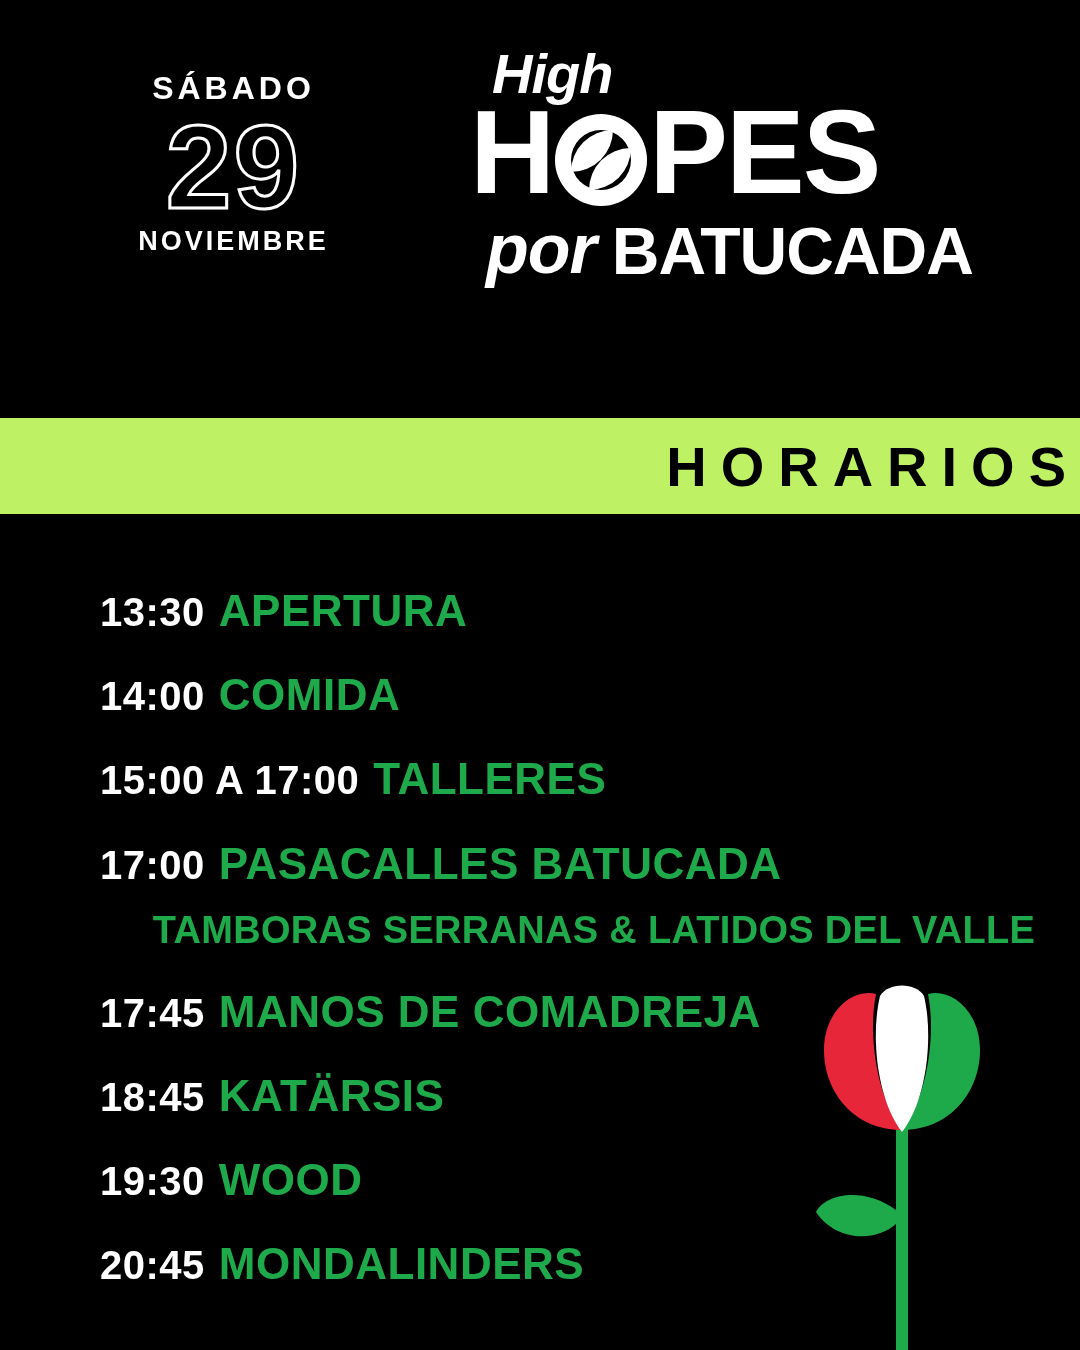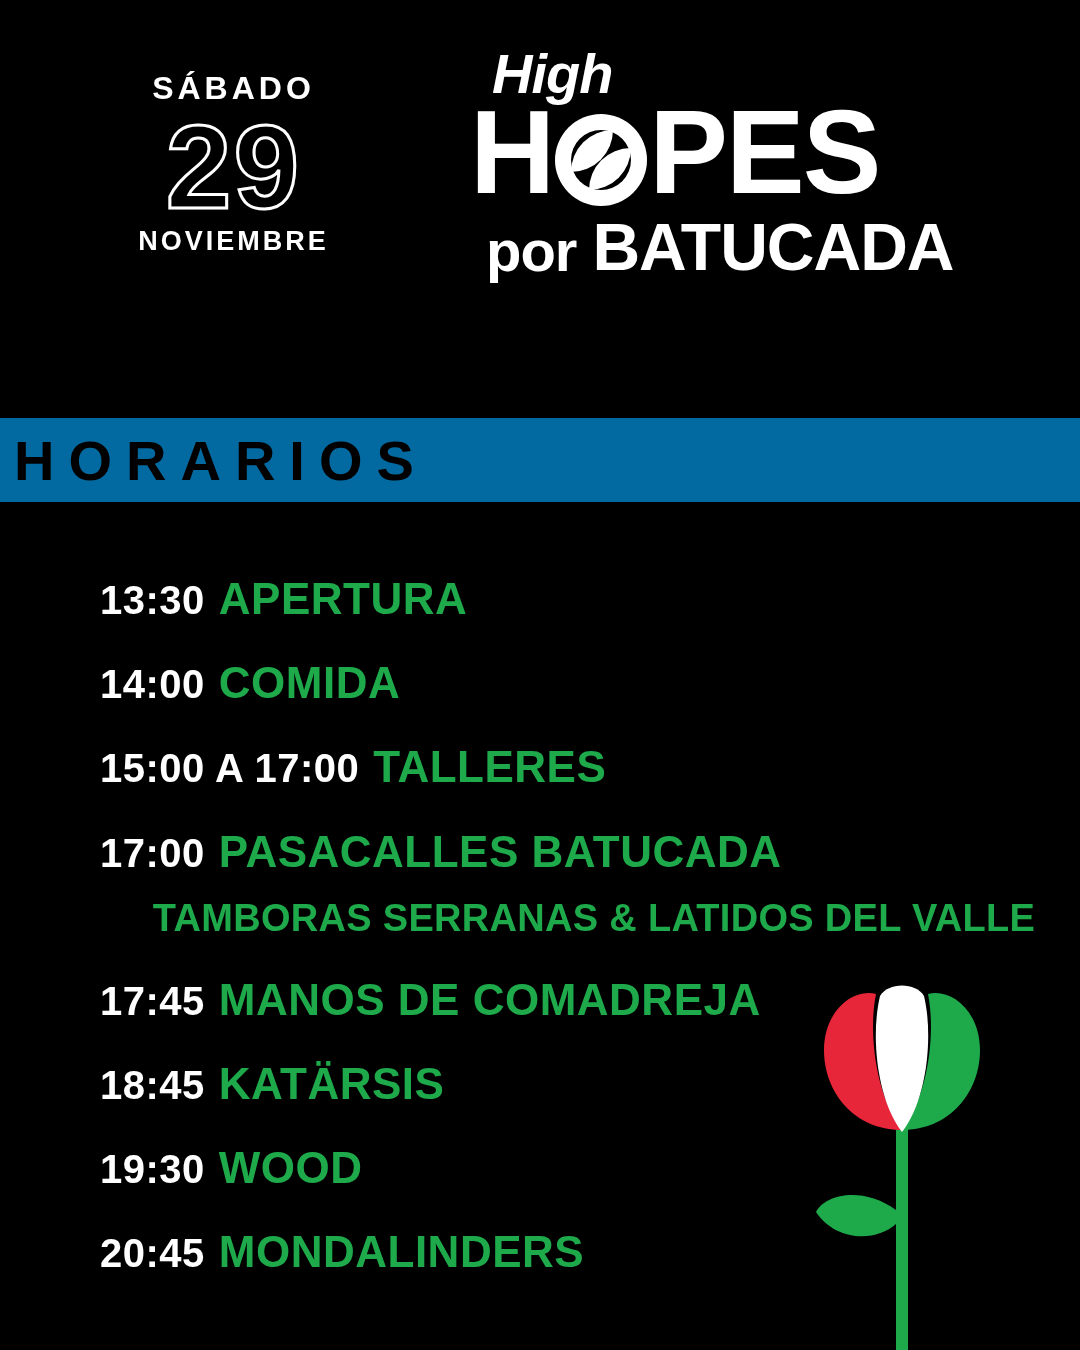--- a/index.html
+++ b/index.html
@@ -109,39 +109,40 @@
     border-radius:100% 0 100% 0;
   }
   .logo-sub {
     display:flex;
     align-items:flex-end;
     gap:16px;
     margin-top:6px;
     margin-left:16px;
   }
   .logo-por {
-    font-size:58px;
+    font-size:70px;
+    font-style:italic;
     font-weight:bold;
     line-height:1;
     letter-spacing:-1px;
   }
   .logo-palestina {
     font-size:66px;
     font-weight:bold;
     letter-spacing:-1px;
     line-height:1;
   }
 
   
   .banner {
-    height:84px;
-    background:#0369a1;
+    height:96px;
+    background:#bef264;
     display:flex;
     align-items:center;
-    justify-content:flex-start;
+    justify-content:flex-end;
   }
   .banner-title {
     color:#000;
     font-size:56px;
     font-weight:bold;
     letter-spacing:14px;
     text-indent:14px;
   }
 
   

